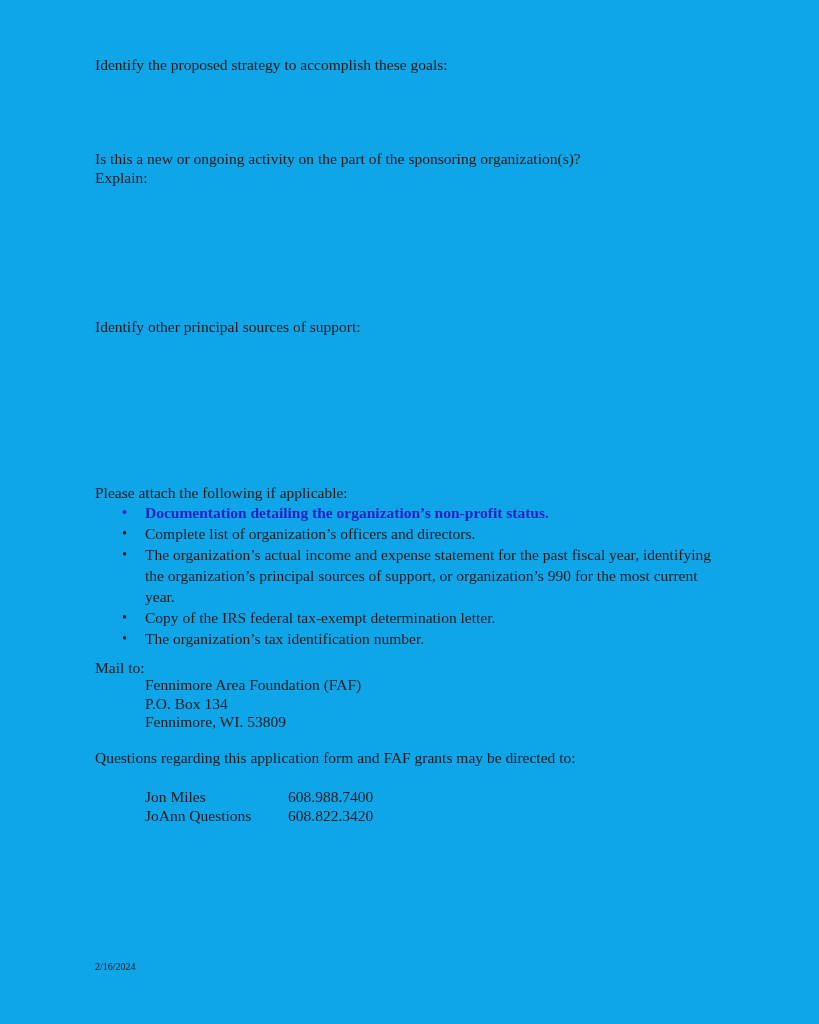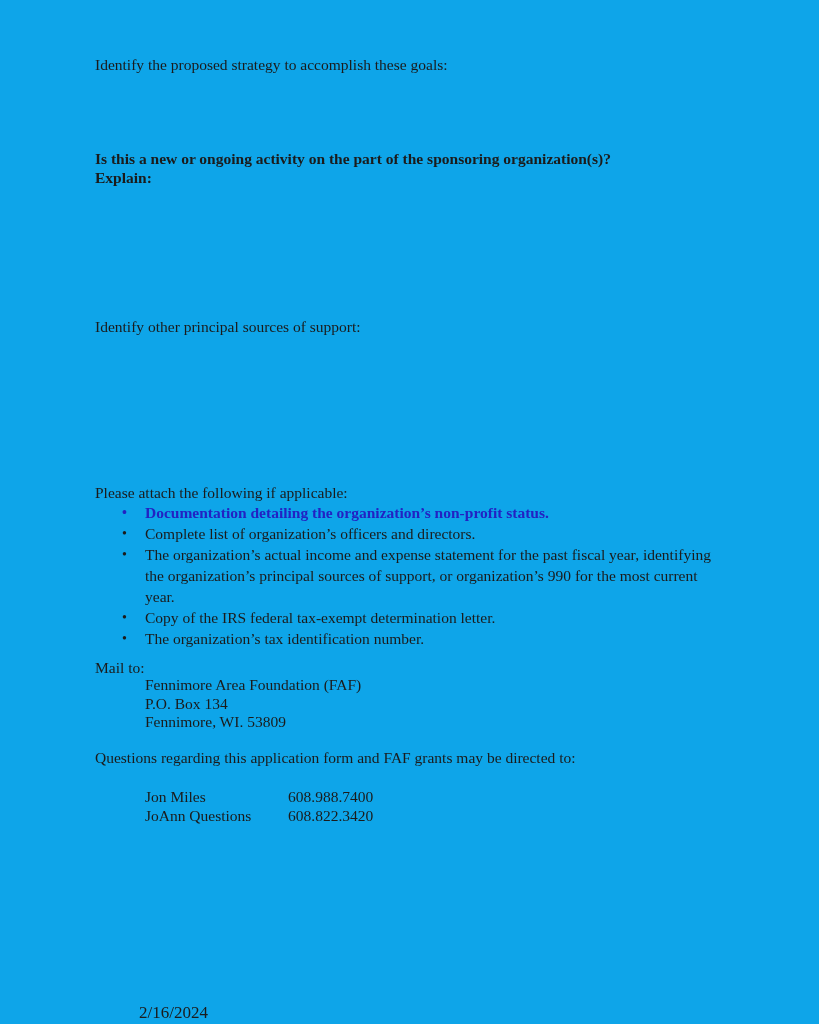--- a/index.html
+++ b/index.html
@@ -15,21 +15,21 @@
     font-family: "Liberation Serif", serif;
     font-size: 15.5px;
     line-height: 19px;
     color: #1b1b1b;
     overflow: hidden;
     padding-left: 34px;
   }
   .abs { position: absolute; }
 
   #p-strategy     { left: 95px;  top: 55px;  }
-  #p-ongoing      { left: 95px;  top: 149px; font-weight: bold; }
+  #p-ongoing      { left: 95px;  top: 149px; }
   #p-sources      { left: 95px;  top: 317px; text-align: center; }
   #p-attach-intro { left: 95px;  top: 483px; }
 
   #attach-list {
     position: absolute;
     left: 95px;
     top: 502px;
     margin: 0;
     padding: 0;
     list-style: none;
@@ -57,24 +57,23 @@
   #p-mailto   { left: 95px;  top: 658px; }
   #address    { left: 145px; top: 676px; line-height: 18.5px; }
   #p-questions{ left: 95px;  top: 748px; }
 
   #contacts   { left: 145px; top: 788px; line-height: 18.5px; }
   .contact-row { display: flex; }
   .cname { display: inline-block; width: 143px; }
 
   #footer-date {
     left: 95px;
-    top: 1005px;
-    font-size: 17px;
+    top: 959px;
+    font-size: 10px;
     line-height: 15px;
-    margin-left: 44px;
   }
 </style>
 </head>
 <body>
 
 <div class="page">
 
   <div class="abs" id="p-strategy">Identify the proposed strategy to accomplish these goals:</div>
 
   <div class="abs" id="p-ongoing">

